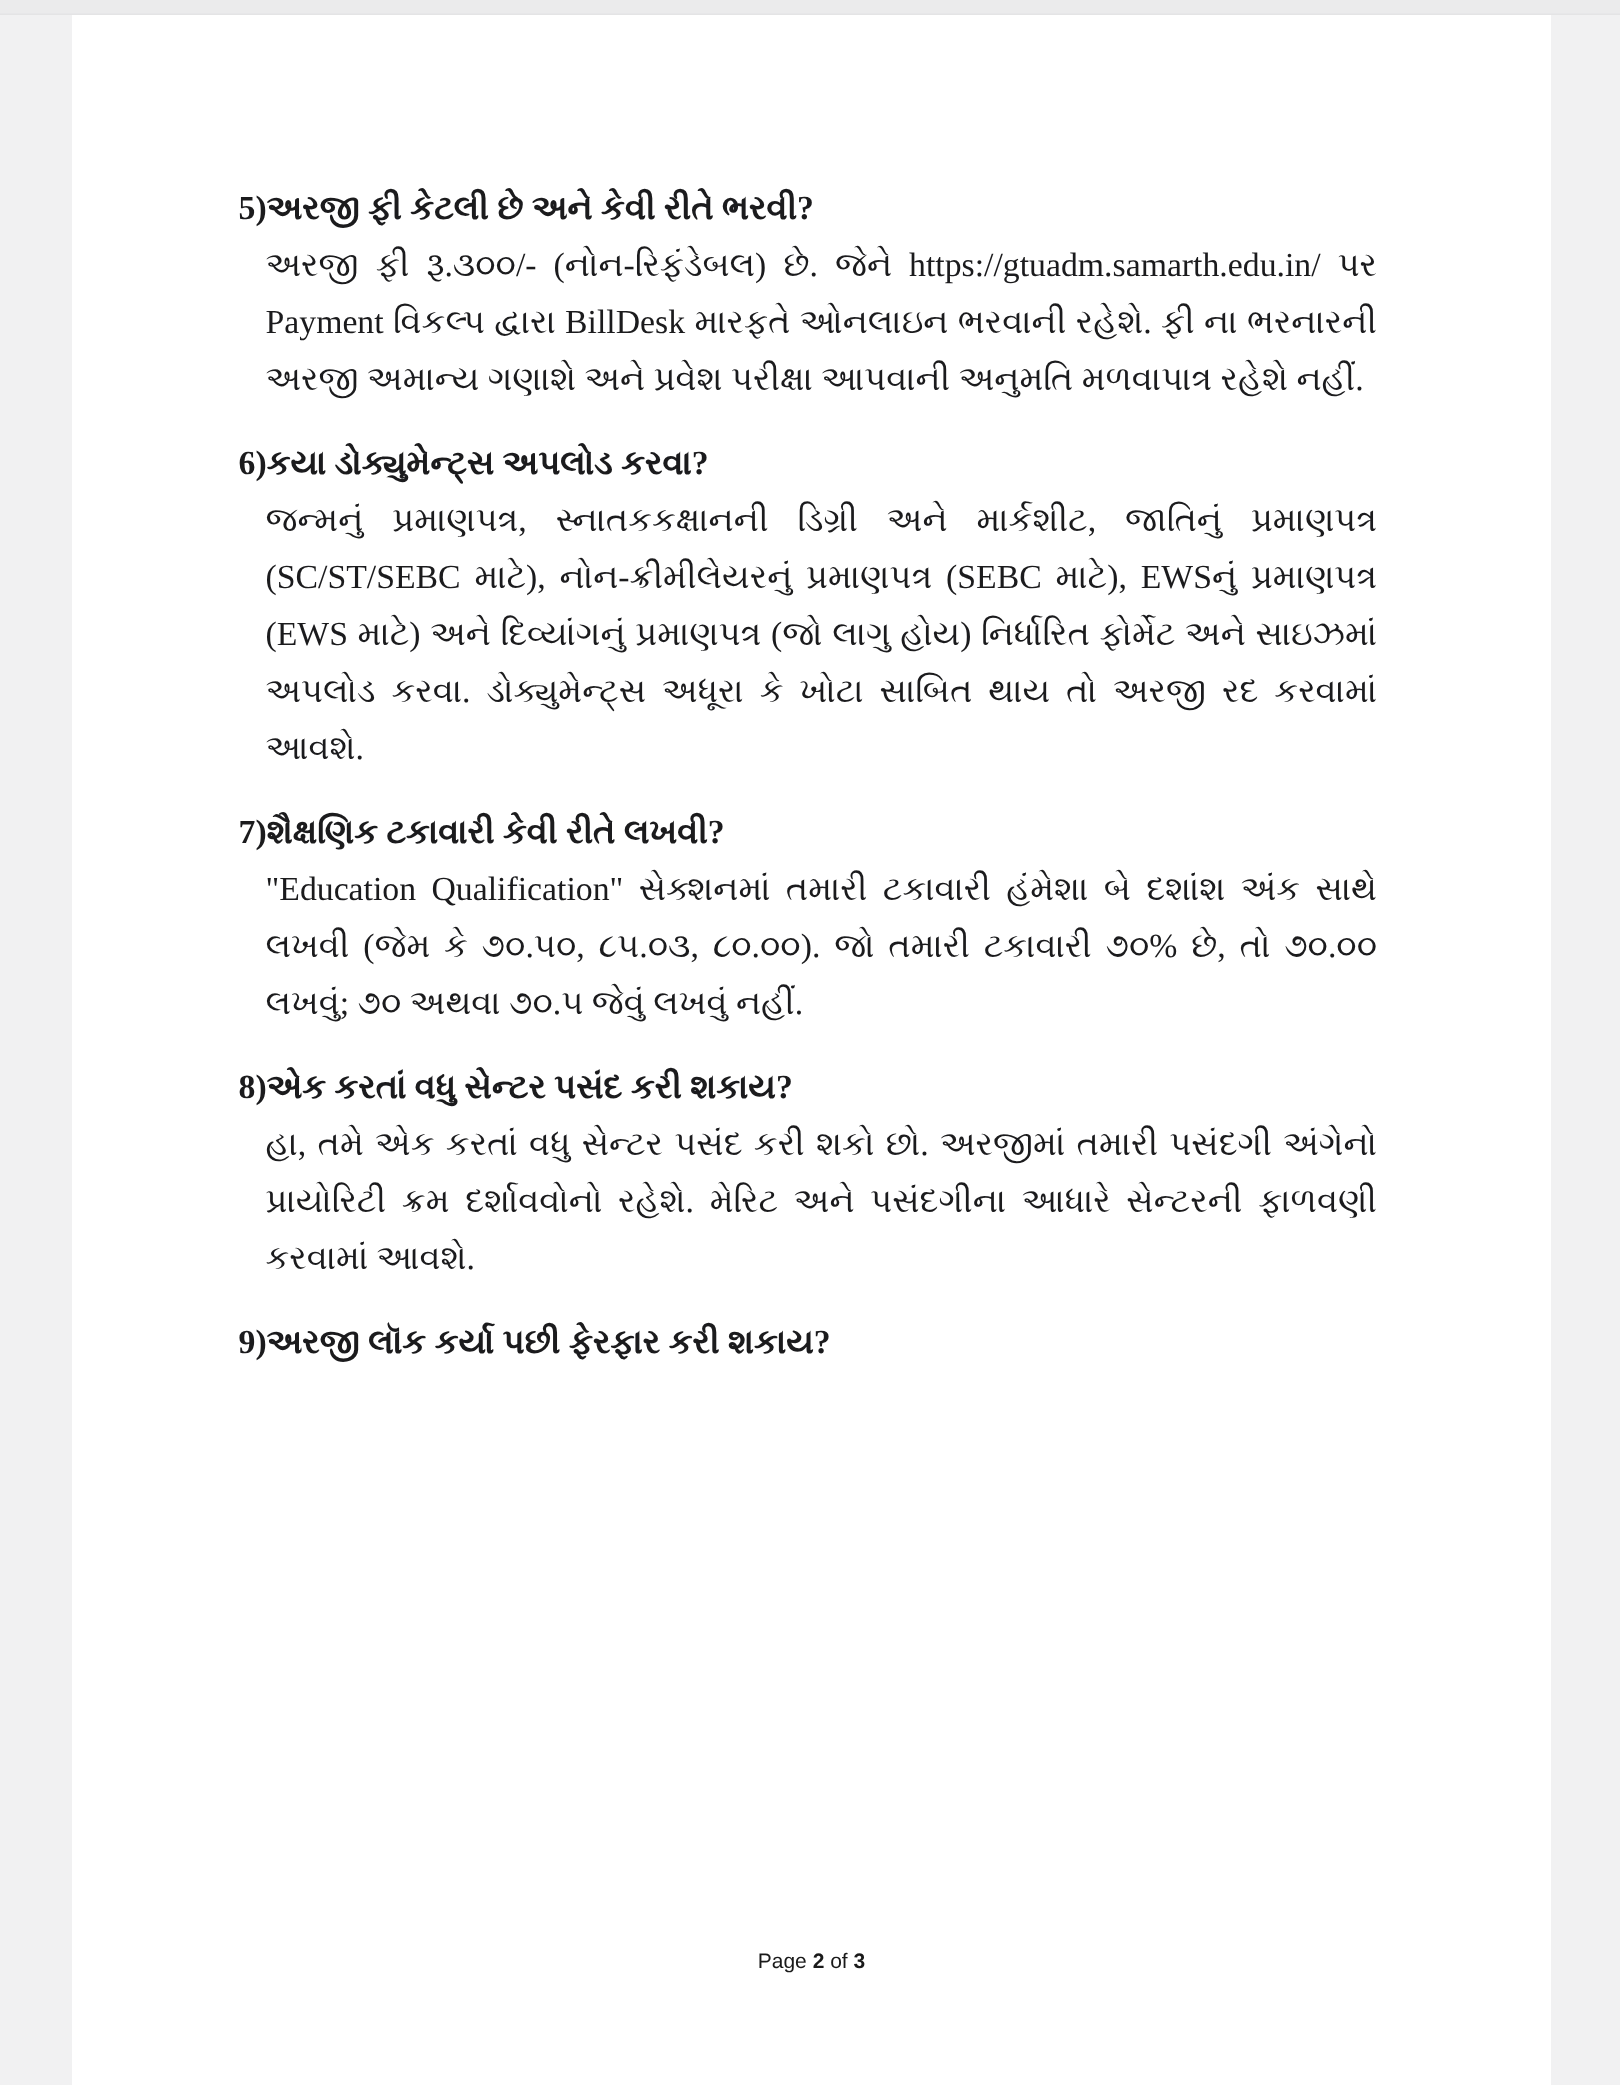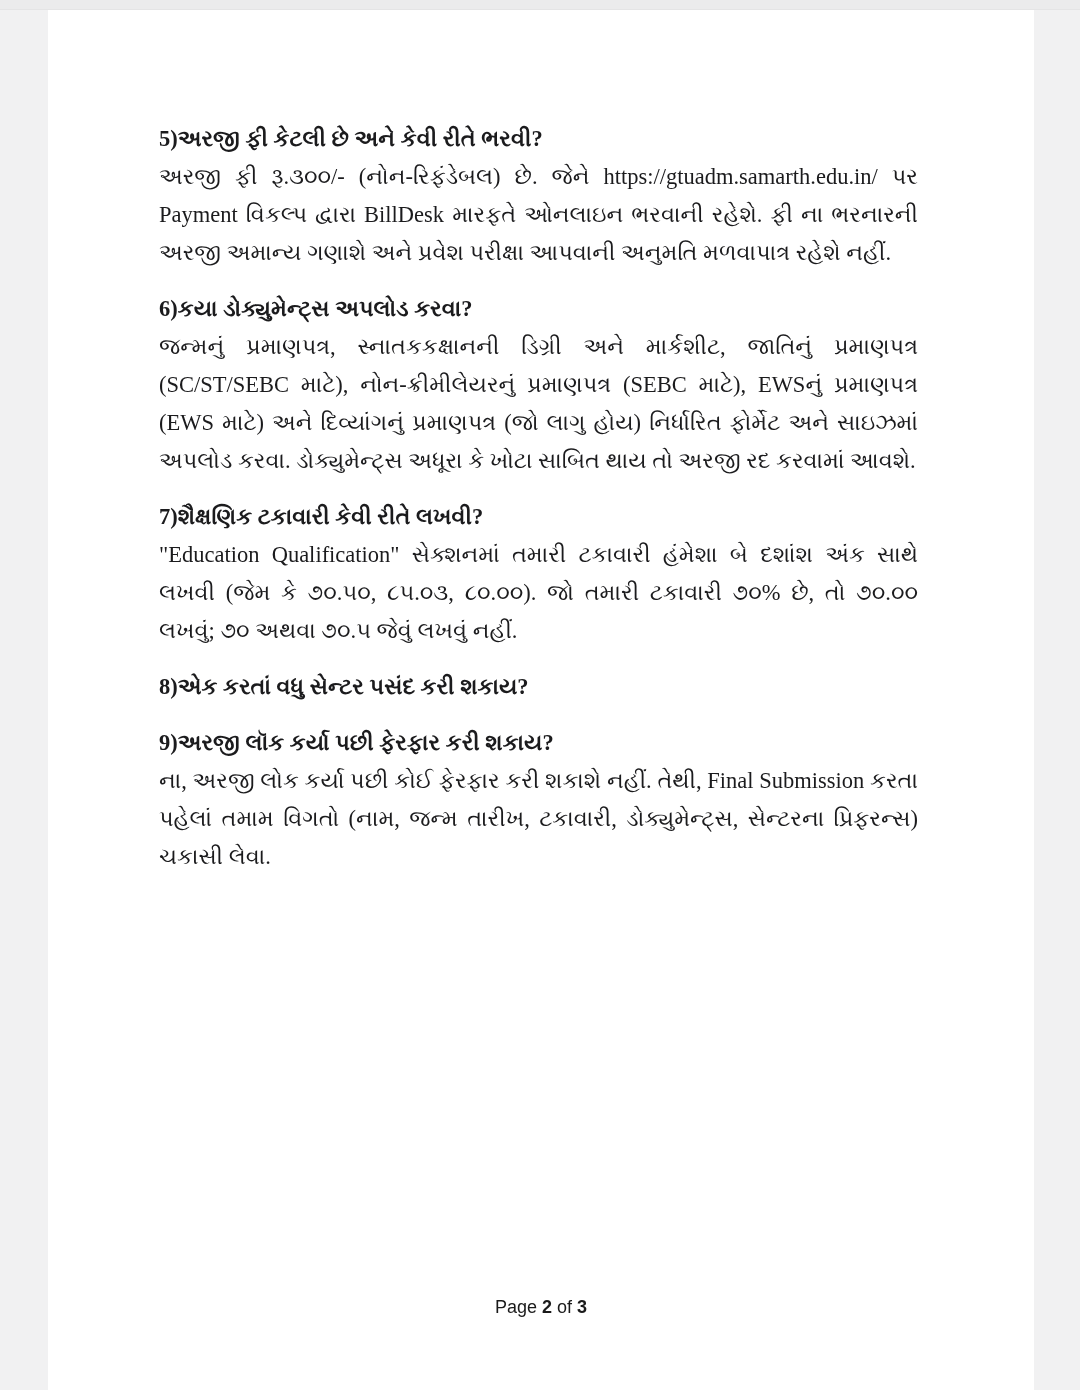--- a/index.html
+++ b/index.html
@@ -42,30 +42,31 @@
     align-items: flex-start;
     font-weight: bold;
   }
   .q-num {
     min-width: 18px;
     flex-shrink: 0;
     white-space: nowrap;
   }
   .q-text { flex: 1; }
   .answer {
+    margin-left: 18px;
     text-align: justify;
   }
   .page-footer {
     position: absolute;
     left: 0;
     top: 1286px;
     width: 100%;
     text-align: center;
     font-family: "Liberation Sans", "DejaVu Sans", sans-serif;
-    font-size: 18px;
+    font-size: 14px;
     color: #1a1a1a;
     line-height: 22px;
   }
   .page-footer .bold { font-weight: bold; }
   .page-footer span { display: inline; }
 </style>
 </head>
 <body>
 
 <div class="viewer">
@@ -96,28 +97,28 @@
           <span class="q-text">શૈક્ષણિક ટકાવારી કેવી રીતે લખવી?</span>
         </div>
         <p class="answer">"Education Qualification" સેક્શનમાં તમારી ટકાવારી હંમેશા બે દશાંશ અંક સાથે લખવી (જેમ કે ૭૦.૫૦, ૮૫.૦૩, ૮૦.૦૦). જો તમારી ટકાવારી ૭૦% છે, તો ૭૦.૦૦ લખવું; ૭૦ અથવા ૭૦.૫ જેવું લખવું નહીં.</p>
       </div>
 
       <div class="faq-item">
         <div class="q-row">
           <span class="q-num">8)</span>
           <span class="q-text">એક કરતાં વધુ સેન્ટર પસંદ કરી શકાય?</span>
         </div>
+        <p class="answer">હા, તમે એક કરતાં વધુ સેન્ટર પસંદ કરી શકો છો. અરજીમાં તમારી પસંદગી અંગેનો પ્રાયોરિટી ક્રમ દર્શાવવોનો રહેશે. મેરિટ અને પસંદગીના આધારે સેન્ટરની ફાળવણી કરવામાં આવશે.</p>
       </div>
 
       <div class="faq-item">
         <div class="q-row">
           <span class="q-num">9)</span>
           <span class="q-text">અરજી લૉક કર્યા પછી ફેરફાર કરી શકાય?</span>
         </div>
-        <p class="answer">ના, અરજી લોક કર્યા પછી કોઈ ફેરફાર કરી શકાશે નહીં. તેથી, Final Submission કરતા પહેલાં તમામ વિગતો (નામ, જન્મ તારીખ, ટકાવારી, ડોક્યુમેન્ટ્સ, સેન્ટરના પ્રિફરન્સ) ચકાસી લેવા.</p>
       </div>
 
       <div class="faq-item">
       </div>
 
       <div class="faq-item">
       </div>
 
     </div>
 

